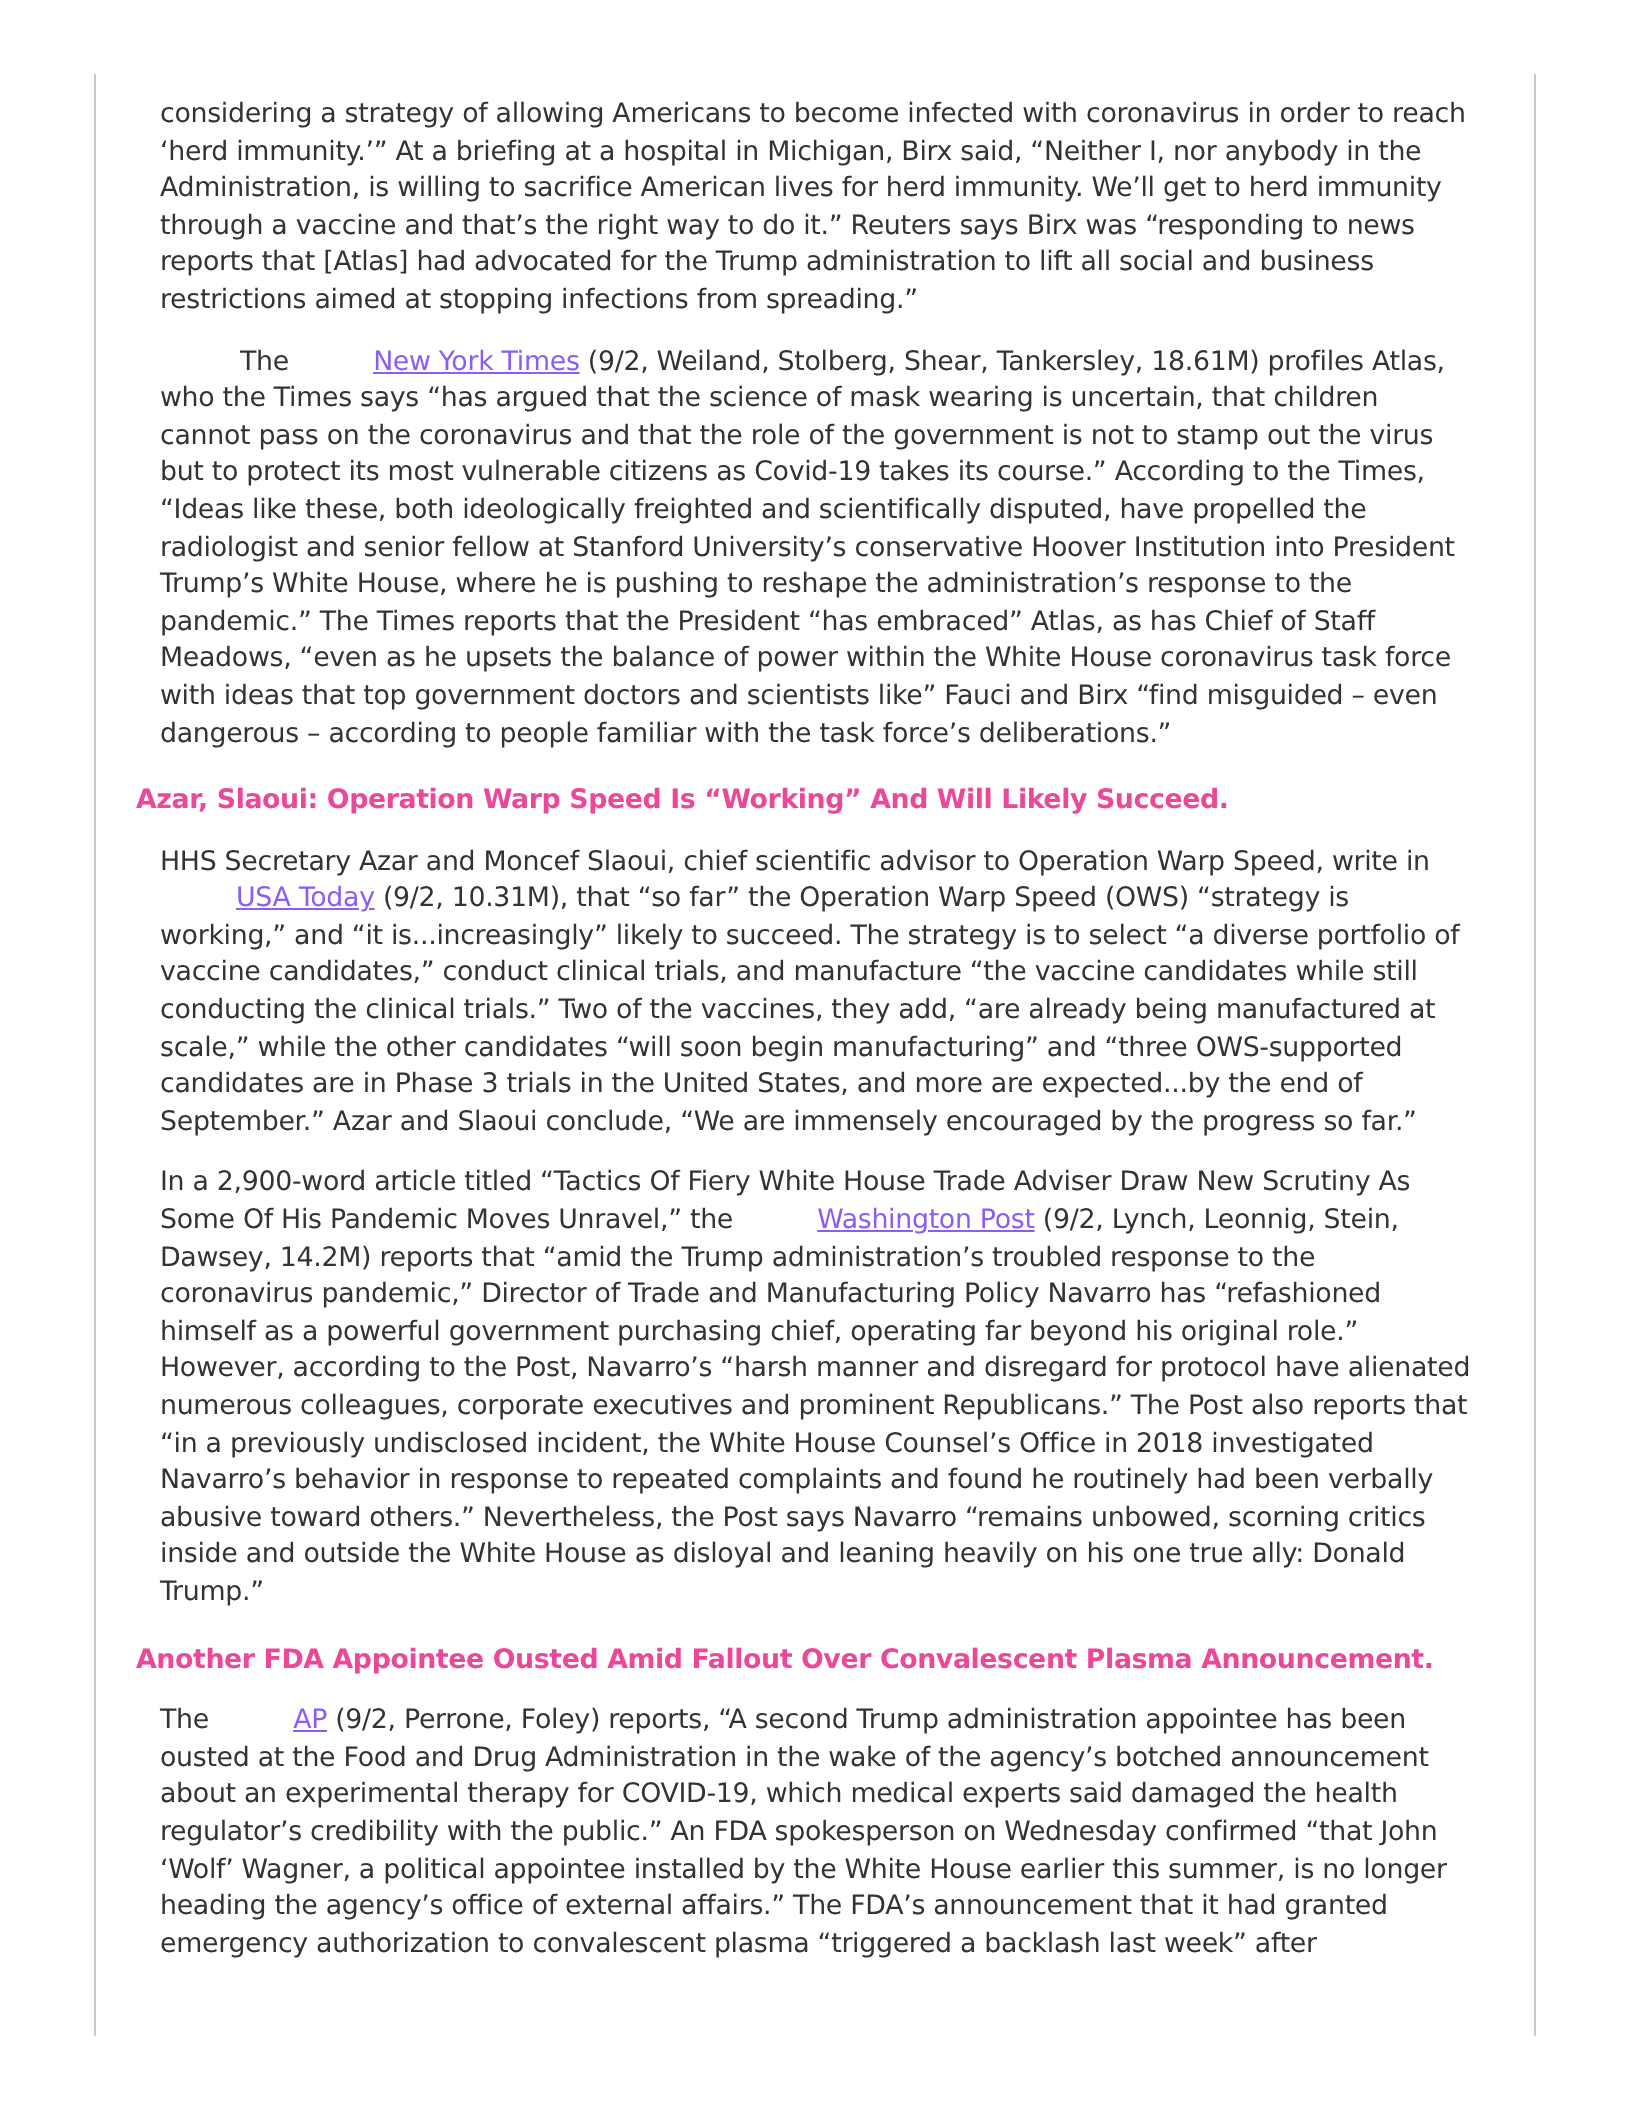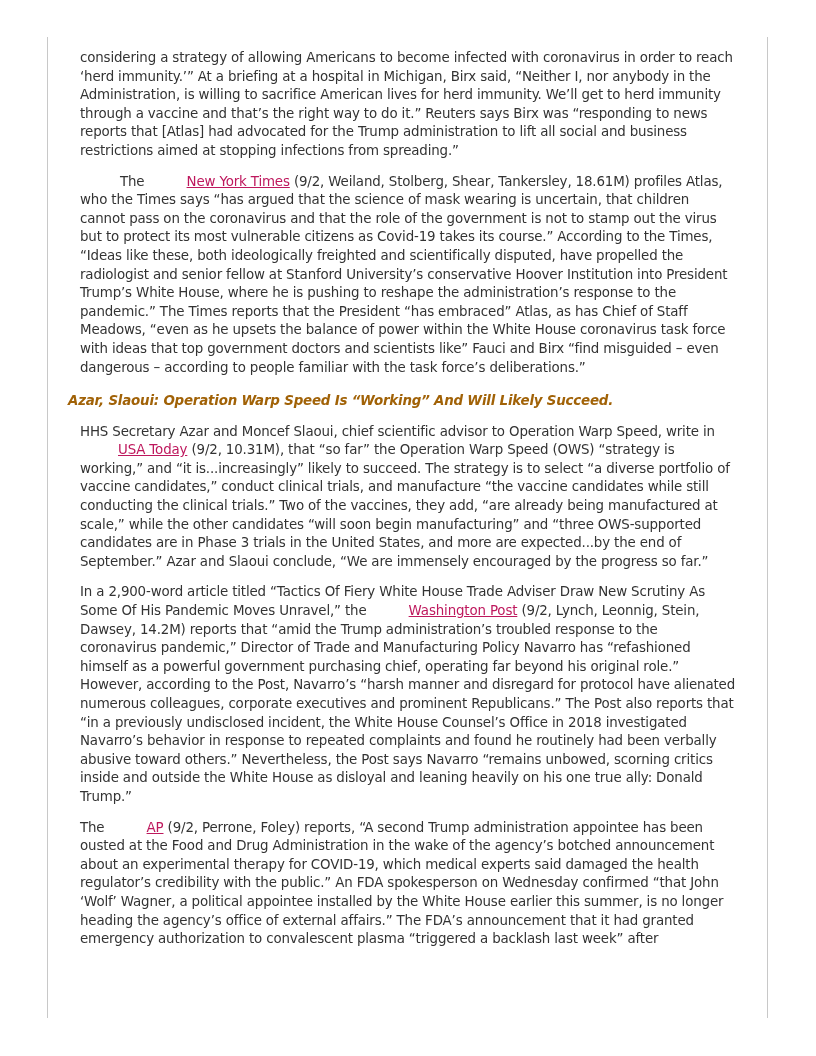--- a/index.html
+++ b/index.html
@@ -35,27 +35,26 @@
     letter-spacing: -0.15px;
   }
   .content p {
     margin: 12px;
   }
   .indent {
     text-indent: 40px;
   }
   .headline {
     font-weight: bold;
-    color: #a16207;
+    color: #ec4899;
     margin: 15px 0 7px 0 !important;
     letter-spacing: -0.2px;
-    font-style: italic;
   }
   a.link {
-    color: #be185d;
+    color: #8b5cf6;
     text-decoration: underline;
     cursor: pointer;
     padding-left: 38px;
   }
 </style>
 </head>
 <body>
 
 <div class="page-frame"></div>
 
@@ -77,18 +76,19 @@
     </p>
   </section>
 
   <section>
     <p>
       <span>In a 2,900-word article titled “Tactics Of Fiery White House Trade Adviser Draw New Scrutiny As Some Of His Pandemic Moves Unravel,” the </span><a class="link">Washington Post</a><span> (9/2, Lynch, Leonnig, Stein, Dawsey, 14.2M) reports that “amid the Trump administration’s troubled response to the coronavirus pandemic,” Director of Trade and Manufacturing Policy Navarro has “refashioned himself as a powerful government purchasing chief, operating far beyond his original role.” However, according to the Post, Navarro’s “harsh manner and disregard for protocol have alienated numerous colleagues, corporate executives and prominent Republicans.” The Post also reports that “in a previously undisclosed incident, the White House Counsel’s Office in 2018 investigated Navarro’s behavior in response to repeated complaints and found he routinely had been verbally abusive toward others.” Nevertheless, the Post says Navarro “remains unbowed, scorning critics inside and outside the White House as disloyal and leaning heavily on his one true ally: Donald Trump.”</span>
     </p>
   </section>
 
   <section>
+    <p class="headline">Another FDA Appointee Ousted Amid Fallout Over Convalescent Plasma Announcement.</p>
     <p>
       <span>The </span><a class="link">AP</a><span> (9/2, Perrone, Foley) reports, “A second Trump administration appointee has been ousted at the Food and Drug Administration in the wake of the agency’s botched announcement about an experimental therapy for COVID-19, which medical experts said damaged the health regulator’s credibility with the public.” An FDA spokesperson on Wednesday confirmed “that John ‘Wolf’ Wagner, a political appointee installed by the White House earlier this summer, is no longer heading the agency’s office of external affairs.” The FDA’s announcement that it had granted emergency authorization to convalescent plasma “triggered a backlash last week” after</span>
     </p>
   </section>
 
 </div>
 
 </body></html>

